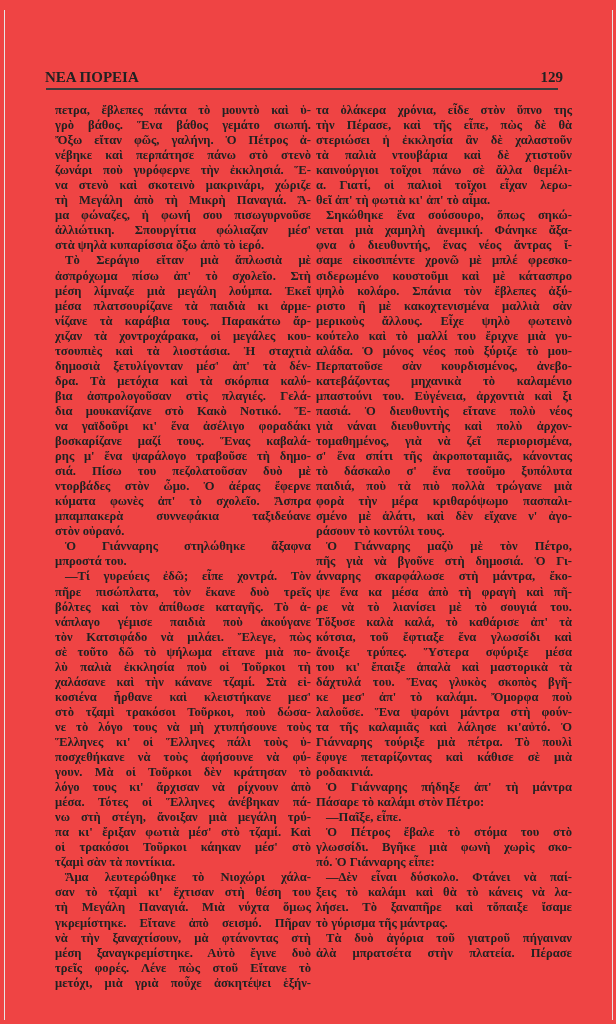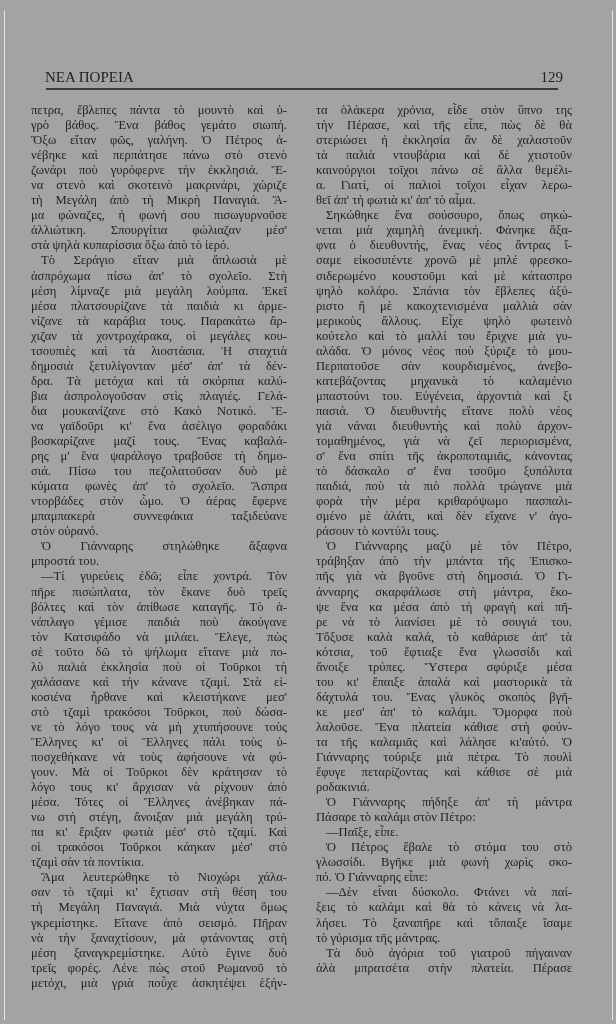--- a/index.html
+++ b/index.html
@@ -1,38 +1,39 @@
 <!DOCTYPE html>
 <html><head>
   <meta charset="utf-8">
   <style>
     html, body { margin: 0; padding: 0; background: #ffffff; }
     body { width: 616px; height: 1024px; position: relative; overflow: hidden; }
     .page {
       position: absolute; left: 0; top: 0; width: 616px; height: 1024px;
-      background: #a3a3a3;
+      background: #ef4444;
       font-family: "DejaVu Serif", "Liberation Serif", serif;
       color: #1a1a1a;
+      font-weight: bold;
     }
     .edge-left { position: absolute; left: 4px; top: 10px; width: 1px; height: 1010px; background: #e6e6e6; }
     .edge-right { position: absolute; left: 612px; top: 10px; width: 1px; height: 1010px; background: #e6e6e6; }
     .header {
       position: absolute; left: 45px; top: 62px; width: 518px; height: 24px;
       display: flex; justify-content: space-between; align-items: flex-end;
       font-family: "Liberation Serif", "DejaVu Serif", serif;
       font-size: 15px; color: #222;
     }
     .rule { position: absolute; left: 46px; top: 88px; width: 512px; height: 2px; background: #3a3a3a; }
     .col {
       position: absolute; top: 103px; width: 256px;
       font-family: "Liberation Serif", "DejaVu Serif", serif;
       font-size: 12.6px; line-height: 15.05px; color: #222;
       text-align: justify;
     }
-    .col-left { left: 31px; }
+    .col-left { left: 55px; }
     .col-right { left: 316px; }
     .line { display: block; white-space: nowrap; text-align-last: justify; height: 15.05px; overflow: visible; }
     .line.last { text-align-last: left; }
     .line.indent { padding-left: 10px; }
   </style>
 </head>
 <body>
 
 <div class="page">
   <div class="edge-left"></div>
@@ -63,22 +64,22 @@
       <span class="line">χιζαν τὰ χοντροχάρακα, οἱ μεγάλες κου-</span>
       <span class="line">τσουπιὲς καὶ τὰ λιοστάσια. Ἡ σταχτιὰ</span>
       <span class="line">δημοσιὰ ξετυλίγονταν μέσ' ἀπ' τὰ δέν-</span>
       <span class="line">δρα. Τὰ μετόχια καὶ τὰ σκόρπια καλύ-</span>
       <span class="line">βια ἀσπρολογοῦσαν στὶς πλαγιές. Γελά-</span>
       <span class="line">δια μουκανίζανε στὸ Κακὸ Νοτικό. Ἕ-</span>
       <span class="line">να γαϊδοῦρι κι' ἕνα ἀσέλιγο φοραδάκι</span>
       <span class="line">βοσκαρίζανε μαζί τους. Ἕνας καβαλά-</span>
       <span class="line">ρης μ' ἕνα ψαράλογο τραβοῦσε τὴ δημο-</span>
       <span class="line">σιά. Πίσω του πεζολατοῦσαν δυὸ μὲ</span>
+      <span class="line">ντορβάδες στὸν ὦμο. Ὁ ἀέρας ἔφερνε</span>
       <span class="line">κύματα φωνὲς ἀπ' τὸ σχολεῖο. Ἄσπρα</span>
-      <span class="line">ντορβάδες στὸν ὦμο. Ὁ ἀέρας ἔφερνε</span>
       <span class="line">μπαμπακερὰ συννεφάκια ταξιδεύανε</span>
       <span class="line last">στὸν οὐρανό.</span>
       <span class="line indent">Ὁ Γιάνναρης στηλώθηκε ἄξαφνα</span>
       <span class="line last">μπροστά του.</span>
       <span class="line indent">—Τί γυρεύεις ἐδῶ; εἶπε χοντρά. Τὸν</span>
       <span class="line">πῆρε πισώπλατα, τὸν ἔκανε δυὸ τρεῖς</span>
       <span class="line">βόλτες καὶ τὸν ἀπίθωσε καταγῆς. Τὸ ἀ-</span>
       <span class="line">νάπλαγο γέμισε παιδιὰ ποὺ ἀκούγανε</span>
       <span class="line">τὸν Κατσιφάδο νὰ μιλάει. Ἔλεγε, πὼς</span>
       <span class="line">σὲ τοῦτο δῶ τὸ ψήλωμα εἴτανε μιὰ πο-</span>
@@ -95,21 +96,21 @@
       <span class="line">νω στὴ στέγη, ἄνοιξαν μιὰ μεγάλη τρύ-</span>
       <span class="line">πα κι' ἔριξαν φωτιὰ μέσ' στὸ τζαμί. Καὶ</span>
       <span class="line">οἱ τρακόσοι Τοῦρκοι κάηκαν μέσ' στὸ</span>
       <span class="line last">τζαμὶ σὰν τὰ ποντίκια.</span>
       <span class="line indent">Ἅμα λευτερώθηκε τὸ Νιοχώρι χάλα-</span>
       <span class="line">σαν τὸ τζαμὶ κι' ἔχτισαν στὴ θέση του</span>
       <span class="line">τὴ Μεγάλη Παναγιά. Μιὰ νύχτα ὅμως</span>
       <span class="line">γκρεμίστηκε. Εἴτανε ἀπὸ σεισμό. Πῆραν</span>
       <span class="line">νὰ τὴν ξαναχτίσουν, μὰ φτάνοντας στὴ</span>
       <span class="line">μέση ξαναγκρεμίστηκε. Αὐτὸ ἔγινε δυὸ</span>
-      <span class="line">τρεῖς φορές. Λένε πὼς στοῦ Ρωμανοῦ τὸ</span>
+      <span class="line">τρεῖς φορές. Λένε πὼς στοῦ Εἴτανε τὸ</span>
       <span class="line">μετόχι, μιὰ γριὰ ποὖχε ἀσκητέψει ἑξήν-</span>
     </div>
   <div class="col col-right" id="col-right">
       <span class="line">τα ὁλάκερα χρόνια, εἶδε στὸν ὕπνο της</span>
       <span class="line">τὴν Πέρασε, καὶ τῆς εἶπε, πὼς δὲ θὰ</span>
       <span class="line">στεριώσει ἡ ἐκκλησία ἂν δὲ χαλαστοῦν</span>
       <span class="line">τὰ παλιὰ ντουβάρια καὶ δὲ χτιστοῦν</span>
       <span class="line">καινούργιοι τοῖχοι πάνω σὲ ἄλλα θεμέλι-</span>
       <span class="line">α. Γιατί, οἱ παλιοὶ τοῖχοι εἶχαν λερω-</span>
       <span class="line last">θεῖ ἀπ' τὴ φωτιὰ κι' ἀπ' τὸ αἷμα.</span>
@@ -129,32 +130,31 @@
       <span class="line">πασιά. Ὁ διευθυντὴς εἴτανε πολὺ νέος</span>
       <span class="line">γιὰ νάναι διευθυντὴς καὶ πολὺ ἀρχον-</span>
       <span class="line">τομαθημένος, γιὰ νὰ ζεῖ περιορισμένα,</span>
       <span class="line">σ' ἕνα σπίτι τῆς ἀκροποταμιᾶς, κάνοντας</span>
       <span class="line">τὸ δάσκαλο σ' ἕνα τσοῦμο ξυπόλυτα</span>
       <span class="line">παιδιά, ποὺ τὰ πιὸ πολλὰ τρώγανε μιὰ</span>
       <span class="line">φορὰ τὴν μέρα κριθαρόψωμο πασπαλι-</span>
       <span class="line">σμένο μὲ ἁλάτι, καὶ δὲν εἴχανε ν' ἀγο-</span>
       <span class="line last">ράσουν τὸ κοντύλι τους.</span>
       <span class="line indent">Ὁ Γιάνναρης μαζὺ μὲ τὸν Πέτρο,</span>
-      <span class="line">τράβηξαν ἀπὸ τὴν μπάντα τῆς Ἐπισκο-</span>
       <span class="line">πῆς γιὰ νὰ βγοῦνε στὴ δημοσιά. Ὁ Γι-</span>
       <span class="line">άνναρης σκαρφάλωσε στὴ μάντρα, ἔκο-</span>
       <span class="line">ψε ἕνα κα μέσα ἀπὸ τὴ φραγὴ καὶ πῆ-</span>
       <span class="line">ρε νὰ τὸ λιανίσει μὲ τὸ σουγιά του.</span>
       <span class="line">Τὄξυσε καλὰ καλά, τὸ καθάρισε ἀπ' τὰ</span>
       <span class="line">κότσια, τοῦ ἔφτιαξε ἕνα γλωσσίδι καὶ</span>
       <span class="line">ἄνοιξε τρύπες. Ὕστερα σφύριξε μέσα</span>
       <span class="line">του κι' ἔπαιξε ἁπαλὰ καὶ μαστορικὰ τὰ</span>
       <span class="line">δάχτυλά του. Ἕνας γλυκὸς σκοπὸς βγῆ-</span>
       <span class="line">κε μεσ' ἀπ' τὸ καλάμι. Ὄμορφα ποὺ</span>
-      <span class="line">λαλοῦσε. Ἕνα πλατεία κάθισε στὴ φούν-</span>
+      <span class="line">λαλοῦσε. Ἕνα ψαρόνι μάντρα στὴ φούν-</span>
       <span class="line">τα τῆς καλαμιᾶς καὶ λάλησε κι'αὐτό. Ὁ</span>
       <span class="line">Γιάνναρης τούριξε μιὰ πέτρα. Τὸ πουλὶ</span>
       <span class="line">ἔφυγε πεταρίζοντας καὶ κάθισε σὲ μιὰ</span>
       <span class="line last">ροδακινιά.</span>
       <span class="line indent">Ὁ Γιάνναρης πήδηξε ἀπ' τὴ μάντρα</span>
       <span class="line last">Πάσαρε τὸ καλάμι στὸν Πέτρο:</span>
       <span class="line indent last">—Παῖξε, εἶπε.</span>
       <span class="line indent">Ὁ Πέτρος ἔβαλε τὸ στόμα του στὸ</span>
       <span class="line">γλωσσίδι. Βγῆκε μιὰ φωνὴ χωρὶς σκο-</span>
       <span class="line last">πό. Ὁ Γιάνναρης εἶπε:</span>

